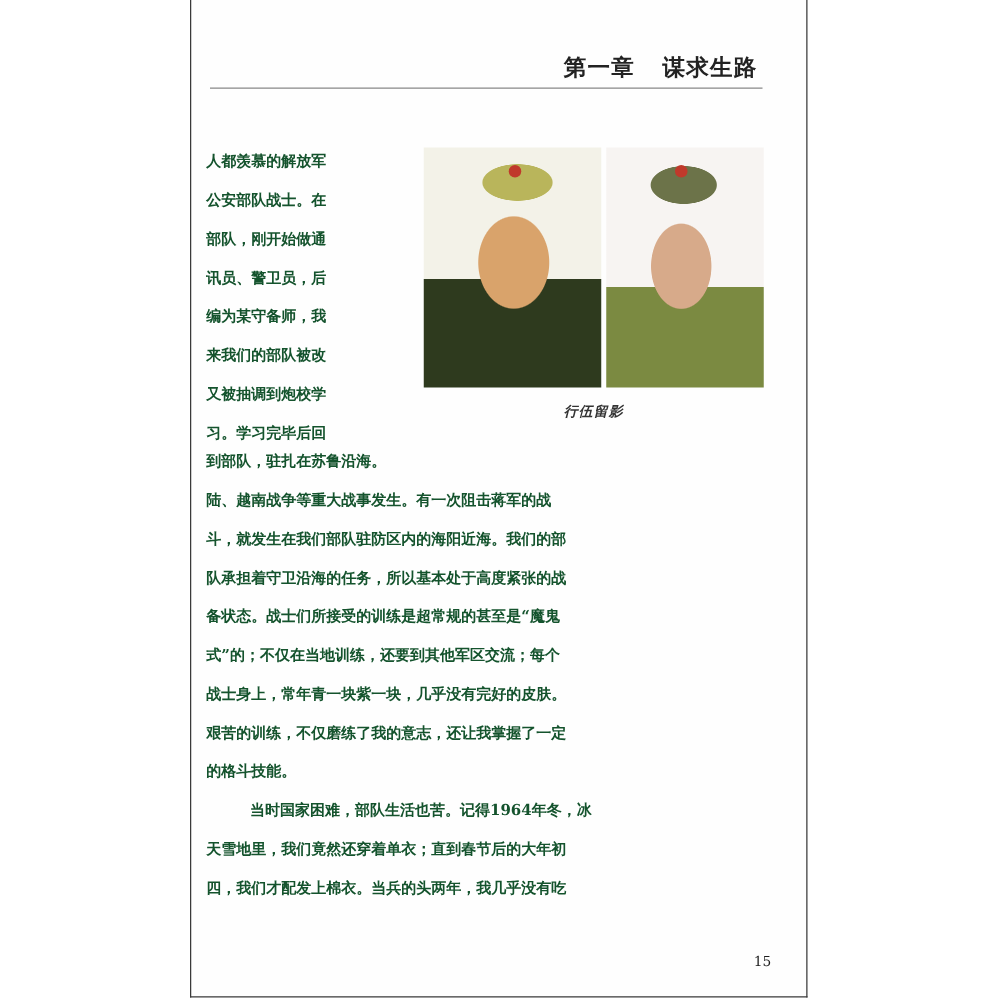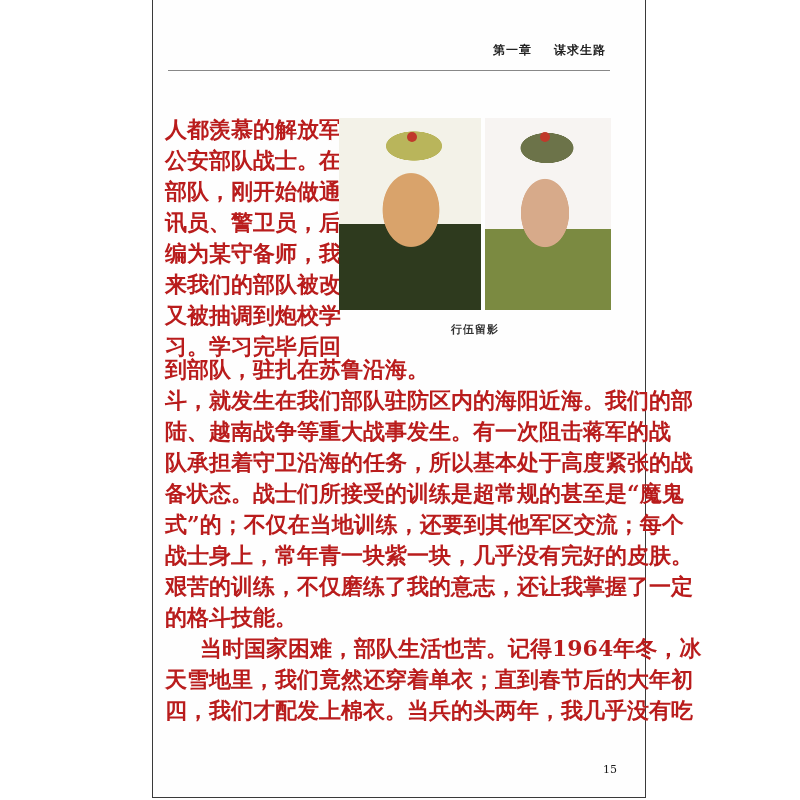--- a/index.html
+++ b/index.html
@@ -2,45 +2,45 @@
 <html><head>
 <meta charset="utf-8">
 <style>
   html, body { margin:0; padding:0; background:#ffffff; }
   body { width:800px; height:800px; position:relative; overflow:hidden;
          font-family:"DejaVu Serif", serif; color:#1a1a1a; }
   .page { position:absolute; left:152px; top:0; width:494px; height:798px;
           border:1.5px solid #3a3a3a; border-top:none; background:#fefefe; box-sizing:border-box; }
   .header { position:absolute; left:15px; right:35px; top:40px; height:30px;
             border-bottom:1.5px solid #888; }
-  .header-text { position:absolute; right:4px; top:2px; font-size:12px; font-weight:bold;
+  .header-text { position:absolute; right:4px; top:2px; font-size:18px; font-weight:bold;
                  letter-spacing:1px; color:#222; }
   .header-text span { display:inline-block; }
   .header-text .gap { width:22px; }
-  .body-text { position:absolute; left:12px; font-size:22px; line-height:31px;
-               font-weight:bold; color:#b91c1c; white-space:nowrap; }
+  .body-text { position:absolute; left:12px; font-size:12px; line-height:31px;
+               font-weight:bold; color:#14532d; white-space:nowrap; }
   .line { height:31px; }
   .indent { padding-left:35px; }
   .photo-block { position:absolute; left:186px; top:118px; width:272px; height:230px; }
   .photo { position:absolute; top:0; height:192px; }
   .photo.left { left:0; width:142px;
     background:
       radial-gradient(ellipse 46px 24px at 75px 28px, #b9b55b 0 60%, transparent 62%),
       radial-gradient(ellipse 40px 52px at 72px 92px, #d9a36b 0 70%, transparent 72%),
       linear-gradient(180deg, #f3f2e8 0 55%, #2e3a1e 55% 100%);
   }
   .photo.right { left:146px; width:126px;
     background:
       radial-gradient(ellipse 42px 24px at 62px 30px, #6c7349 0 62%, transparent 64%),
       radial-gradient(ellipse 34px 48px at 60px 95px, #d7aa8a 0 70%, transparent 72%),
       linear-gradient(180deg, #f7f4f2 0 58%, #7b8a41 58% 100%);
   }
   .star { position:absolute; width:10px; height:10px; background:#c0392b; border-radius:50%; }
   .caption { position:absolute; left:0; right:0; top:204px; text-align:center;
-             font-size:11px; font-weight:bold; color:#333; letter-spacing:1px; }
+             font-size:11px; font-weight:bold; color:#333; letter-spacing:1px;font-style:italic; }
   .page-number { position:absolute; right:28px; top:763px; font-size:11px; color:#1c1c1c; }
 </style>
 </head>
 <body>
 
 <div class="page">
   <div class="header">
     <div class="header-text">
       <span>第一章</span><span class="gap"></span><span>谋求生路</span>
     </div>
@@ -62,22 +62,22 @@
       <div class="star" style="left:68px; top:14px;"></div>
     </div>
     <div class="photo right">
       <div class="star" style="left:55px; top:14px;"></div>
     </div>
     <div class="caption">行伍留影</div>
   </div>
 
   <div class="body-text" style="top:354px;">
     <div class="line">到部队，驻扎在苏鲁沿海。</div>
+    <div class="line">陆、越南战争等重大战事发生。有一次阻击蒋军的战</div>
     <div class="line">斗，就发生在我们部队驻防区内的海阳近海。我们的部</div>
-    <div class="line">陆、越南战争等重大战事发生。有一次阻击蒋军的战</div>
     <div class="line">队承担着守卫沿海的任务，所以基本处于高度紧张的战</div>
     <div class="line">备状态。战士们所接受的训练是超常规的甚至是“魔鬼</div>
     <div class="line">式”的；不仅在当地训练，还要到其他军区交流；每个</div>
     <div class="line">战士身上，常年青一块紫一块，几乎没有完好的皮肤。</div>
     <div class="line">艰苦的训练，不仅磨练了我的意志，还让我掌握了一定</div>
     <div class="line">的格斗技能。</div>
     <div class="line indent">当时国家困难，部队生活也苦。记得1964年冬，冰</div>
     <div class="line">天雪地里，我们竟然还穿着单衣；直到春节后的大年初</div>
     <div class="line">四，我们才配发上棉衣。当兵的头两年，我几乎没有吃</div>
   </div>

